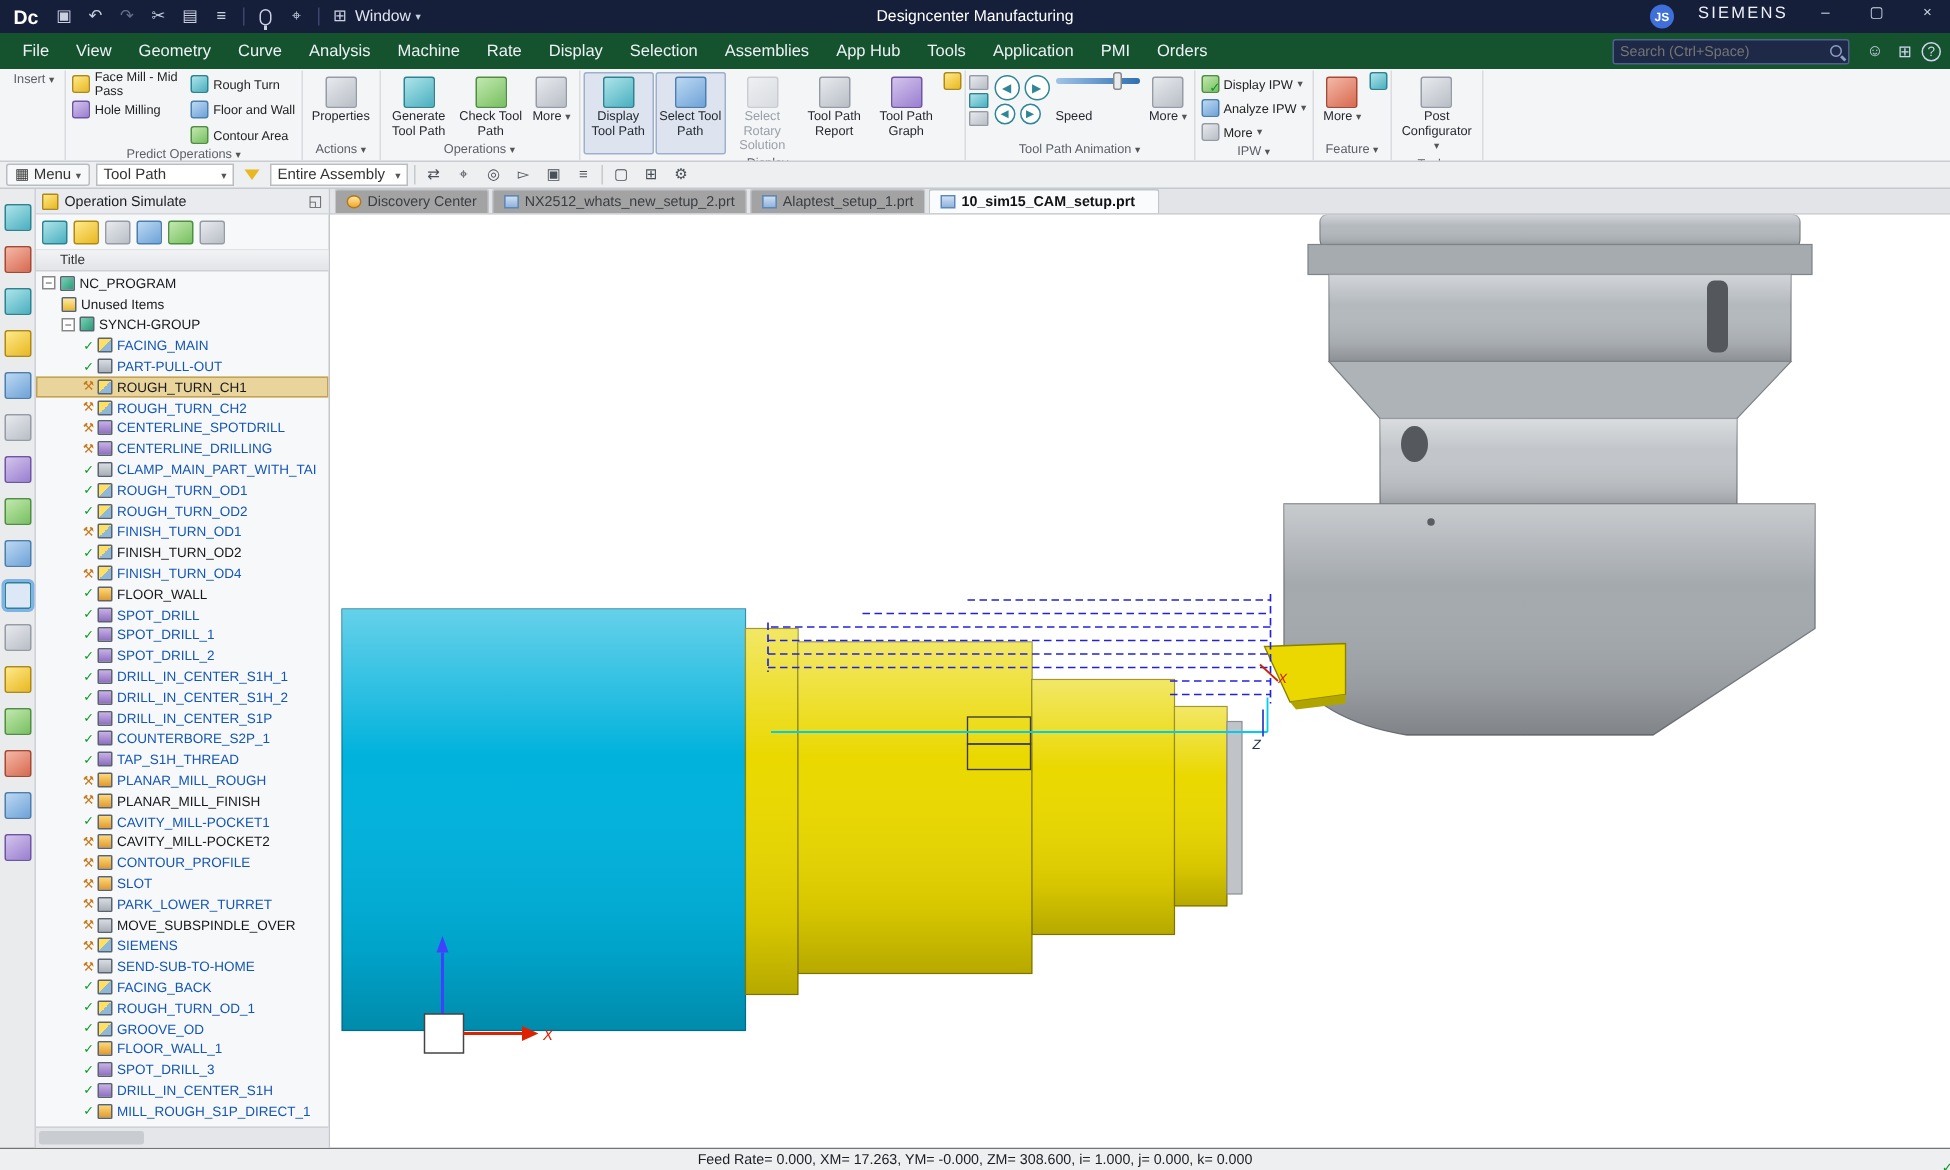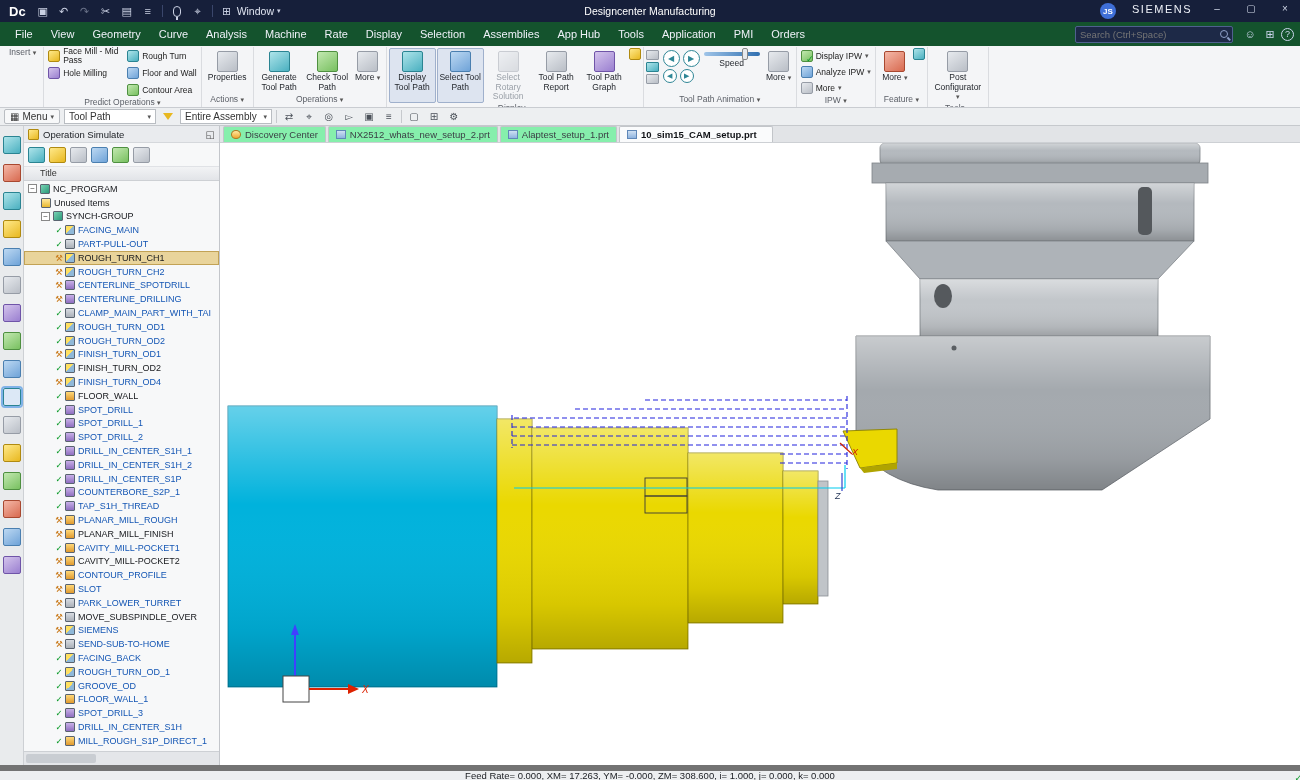--- a/index.html
+++ b/index.html
@@ -60,21 +60,21 @@
 .ic-purple{background:linear-gradient(145deg,#d4c4ec,#9a7fd0);border:1px solid #6f54a8}
 
 .anim{align-items:flex-start;gap:4px}
 .anim-mini{display:flex;flex-direction:column;gap:2px;padding-top:2px}
 .mini-ic{width:13px;height:10px;border-radius:1px}
 .playwrap{display:flex;flex-direction:column;gap:2px;padding-top:2px}
 .playrow{display:flex;gap:3px}
 .pbtn{width:17px;height:17px;border:1.5px solid #2f8696;border-radius:50%;color:#2f8696;font-size:8px;
   display:flex;align-items:center;justify-content:center;cursor:pointer;background:#fff}
 .pbtn.sm{width:14px;height:14px;font-size:7px;border-width:1px}
-.speedbox{display:flex;flex-direction:column;align-items:center;gap:2px;padding-top:4px}
+.speedbox{display:flex;flex-direction:column;gap:16px;padding-top:4px}
 .slider{width:56px;height:4px;background:linear-gradient(90deg,#9fc4e8,#2f6fb0);border-radius:2px;position:relative;cursor:pointer}
 .thumb{position:absolute;left:38px;top:-4px;width:6px;height:12px;background:#e8eaee;border:1px solid #888;border-radius:2px}
 .speedlbl{font-size:8.5px;color:#24282e}
 
 
 .quickbar{height:18px;background:#edeff1;border-bottom:1px solid #c6c9cd;display:flex;align-items:center;
   gap:4px;padding:0 4px;font-size:10px;color:#333}
 .qb-btn{display:flex;align-items:center;gap:3px;padding:0 5px;border:1px solid #b9bdc2;background:#f7f8f9;
   border-radius:2px;height:15px;cursor:pointer}
 .qb-select{display:flex;align-items:center;gap:6px;padding:0 4px;border:1px solid #b9bdc2;background:#fff;
@@ -121,31 +121,31 @@
 .k-program .ticon,.k-group .ticon{background:linear-gradient(135deg,#79d2b5,#2a9a78)}
 .k-folder .ticon{background:linear-gradient(180deg,#ffe9a0,#e8b830)}
 .nav-bottom{height:14px;background:#e4e6e9;border-top:1px solid #cdd0d4;position:relative}
 .nav-bottom .hthumb{position:absolute;left:2px;top:2px;width:70px;height:9px;background:#c9cdd2;border-radius:2px}
 
 
 .viewport{flex:1;display:flex;flex-direction:column;background:#fff;min-width:0}
 .tabstrip{height:17px;background:#e2e4e7;display:flex;align-items:flex-end;padding-left:3px;gap:2px;
   border-bottom:1px solid #cdd0d4}
 .tab{display:flex;align-items:center;gap:4px;font-size:9.5px;color:#3a3e44;padding:0 7px;height:16px;
-  background:#86efac;border:1px solid #c2c5c9;border-bottom:none;border-radius:2px 2px 0 0;cursor:pointer;white-space:nowrap}
+  background:#a3a3a3;border:1px solid #c2c5c9;border-bottom:none;border-radius:2px 2px 0 0;cursor:pointer;white-space:nowrap}
 .tab.active{background:#fafbfc;font-weight:bold;color:#101216}
 .tab-ic{width:10px;height:9px;background:linear-gradient(#cfe0f2,#8fb4e0);border:1px solid #5f87b8;flex:none}
 .k-discovery .tab-ic{background:linear-gradient(#ffe9a0,#f0a830);border-color:#b07820;border-radius:50%}
 .tab-pin,.tab-close{font-size:9px;color:#555;display:none}
 .tab.active .tab-pin,.tab.active .tab-close{display:inline}
 .canvas{position:relative;flex:1;overflow:hidden}
 .canvas svg{position:absolute;inset:0}
 
 
-.statusbar{height:15px;background:#edeff1;border-top:6px solid #737373;display:flex;align-items:center;
+.statusbar{height:15px;background:#edeff1;border-top:1px solid #737373;display:flex;align-items:center;
   justify-content:center;font-size:9.5px;color:#1a1d22}
 </style>
 </head>
 <body>
 
 <div class="titlebar">
   <span class="logo">Dc</span>
   <span class="tb-ic">▣</span>
   <span class="tb-ic">↶</span>
   <span class="tb-ic" style="opacity:.45">↷</span>

